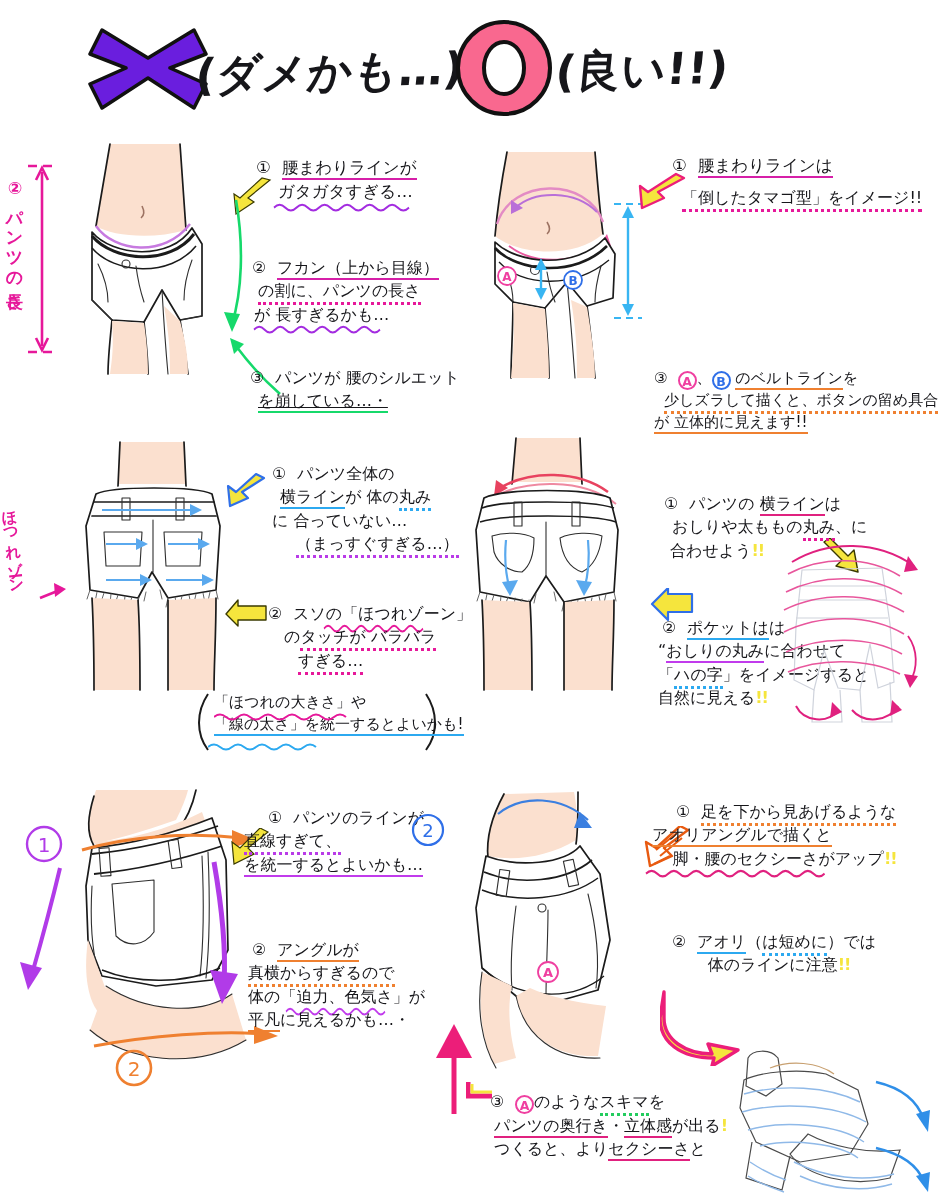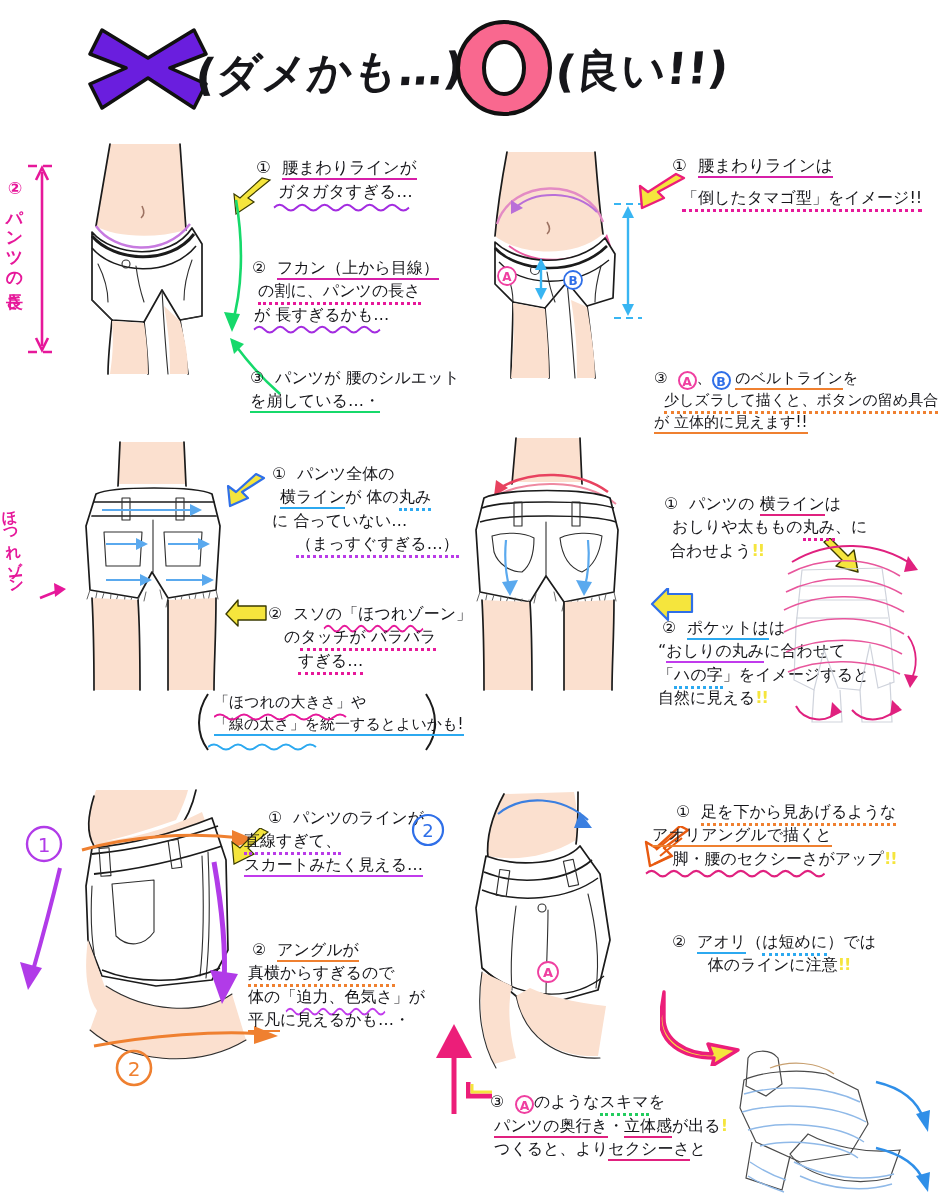--- a/index.html
+++ b/index.html
@@ -228,21 +228,21 @@
       <span>が 長すぎるかも…</span>
       <svg viewBox="0 0 160 8" preserveAspectRatio="none" style="width:140px;">
           <path d="M0 5 q6 -5 12 0 t12 0 t12 0 t12 0 t12 0 t12 0 t12 0 t12 0 t12 0 t12 0 t12 0 t12 0" fill="none" stroke="#a32ce0" stroke-width="1.8"></path>
         </svg>
     </span>
   </div>
 
   <div class="abs anno anno-16" style="left:250px; top:366px;">
     <span class="ln"><span class="circ-num">③</span>
       <span>パンツが 腰のシルエット</span></span>
-    <span class="ln" style="margin-left:0;"><span class="u-green">を崩している…・</span></span>
+    <span class="ln" style="margin-left:8px;text-decoration:underline;"><span class="u-green">を崩している…・</span></span>
   </div>
 
   <div class="draw" style="left:455px; top:150px;">
     <svg width="210" height="230" viewBox="0 0 210 230">
       <path d="M52 2 C46 34 42 62 40 86 C62 104 118 110 148 84 C144 54 142 26 140 2 Z" class="skin"></path>
       <path d="M52 2 C46 34 42 62 40 86" class="ink"></path>
       <path d="M140 2 C142 26 144 54 148 84" class="ink"></path>
 
       <path d="M42 74 C56 28 132 26 148 72" fill="none" stroke="#e38bc4" stroke-width="2.4"></path>
 
@@ -547,21 +547,21 @@
   </svg>
 
   <svg class="abs" style="left:228px; top:828px;" width="44" height="42">
     <path d="M40 4 L20 20 L26 26 L6 36 L4 14 L12 20 L32 0 Z" fill="#f5e53d" stroke="#3a3a00" stroke-width="1.2"></path>
   </svg>
 
   <div class="abs anno anno-16" style="left:268px; top:806px;">
     <span class="ln"><span class="circ-num">①</span>
       <span>パンツのラインが</span></span>
     <span class="ln" style="margin-left:-24px;"><span class="dot-purple">直線すぎて、</span></span>
-    <span class="ln" style="margin-left:-24px;"><span class="u-purple">スカートみたく見える…</span></span>
+    <span class="ln" style="margin-left:-24px;"><span class="u-purple">を統一するとよいかも…</span></span>
   </div>
 
   <div class="abs anno anno-16" style="left:252px; top:938px;">
     <span class="ln"><span class="circ-num">②</span>
       <span class="u-orange">アングルが</span></span>
     <span class="ln" style="margin-left:-4px;"><span class="dot-orange">真横からすぎるので</span></span>
     <span class="ln wave" style="margin-left:-4px;">
       <span>体の「迫力、色気さ」が</span>
       <svg viewBox="0 0 160 8" preserveAspectRatio="none" style="width:110px; left:38px;">
           <path d="M0 5 q6 -5 12 0 t12 0 t12 0 t12 0 t12 0 t12 0 t12 0 t12 0 t12 0 t12 0 t12 0 t12 0" fill="none" stroke="#c13bec" stroke-width="1.8"></path>

